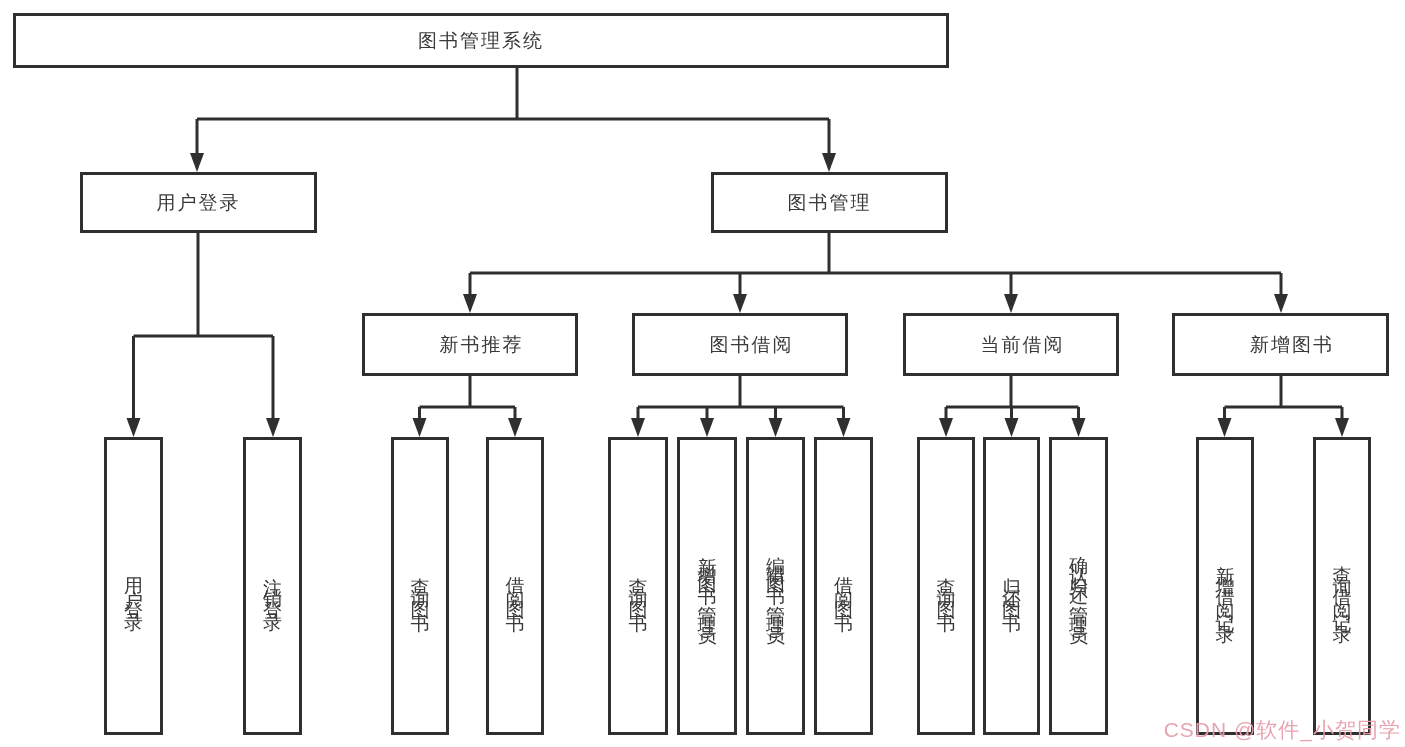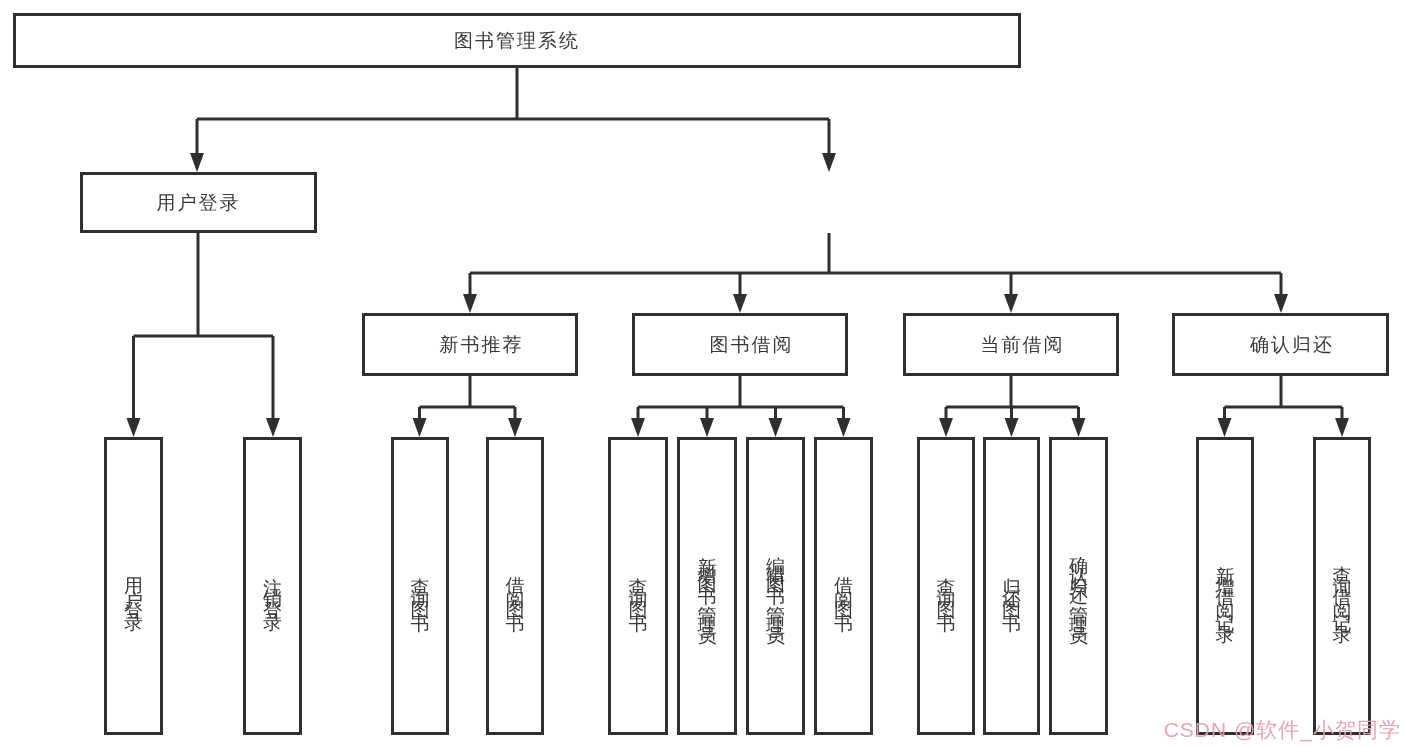--- a/index.html
+++ b/index.html
@@ -24,21 +24,21 @@
     background: #ffffff;
     border: 3px solid #2f2f2f;
     display: flex;
     align-items: center;
     justify-content: center;
     z-index: 2;
     font-size: 19px;
     letter-spacing: 2px;
     white-space: nowrap;
   }
-  .root  { left: 13px;  top: 13px;  width: 1008px; height: 55px; }
+  .root  { left: 13px;  top: 13px;  width: 936px; height: 55px; }
   .lvl2a { left: 80px;  top: 172px; width: 237px;  height: 61px; }
   .lvl2b { left: 711px; top: 172px; width: 237px;  height: 61px; }
   .mid   { top: 313px; height: 63px; width: 216px; padding-left: 23px; }
   .m1 { left: 362px; }
   .m2 { left: 632px; text-align: center; }
   .m3 { left: 903px; text-align: right; }
   .m4 { left: 1172px; width: 217px; }
   .leaf {
     top: 437px;
     height: 298px;
@@ -147,25 +147,26 @@
       <polygon points="1078.5,437 1071.5,418 1085.5,418"></polygon>
 
       <polygon points="1224.5,437 1217.5,418 1231.5,418"></polygon>
       <polygon points="1342,437 1335,418 1349,418"></polygon>
     </g>
   </svg>
 
   <div class="box root">图书管理系统</div>
 
   <div class="box lvl2a">用户登录</div>
+  <div class="box lvl2b">图书管理</div>
 
   <div class="box mid m1">新书推荐</div>
   <div class="box mid m2">图书借阅</div>
   <div class="box mid m3">当前借阅</div>
-  <div class="box mid m4">确认归还</div>
+  <div class="box mid m4">新增图书</div>
 
   <div class="box leaf a1">用户登录</div>
   <div class="box leaf a2">注销登录</div>
 
   <div class="box leaf b1">查询图书</div>
   <div class="box leaf b2">借阅图书</div>
 
   <div class="box leaf c1">查询图书</div>
   <div class="box leaf c2">新增图书（管理员）</div>
   <div class="box leaf c3">编辑图书（管理员）</div>

